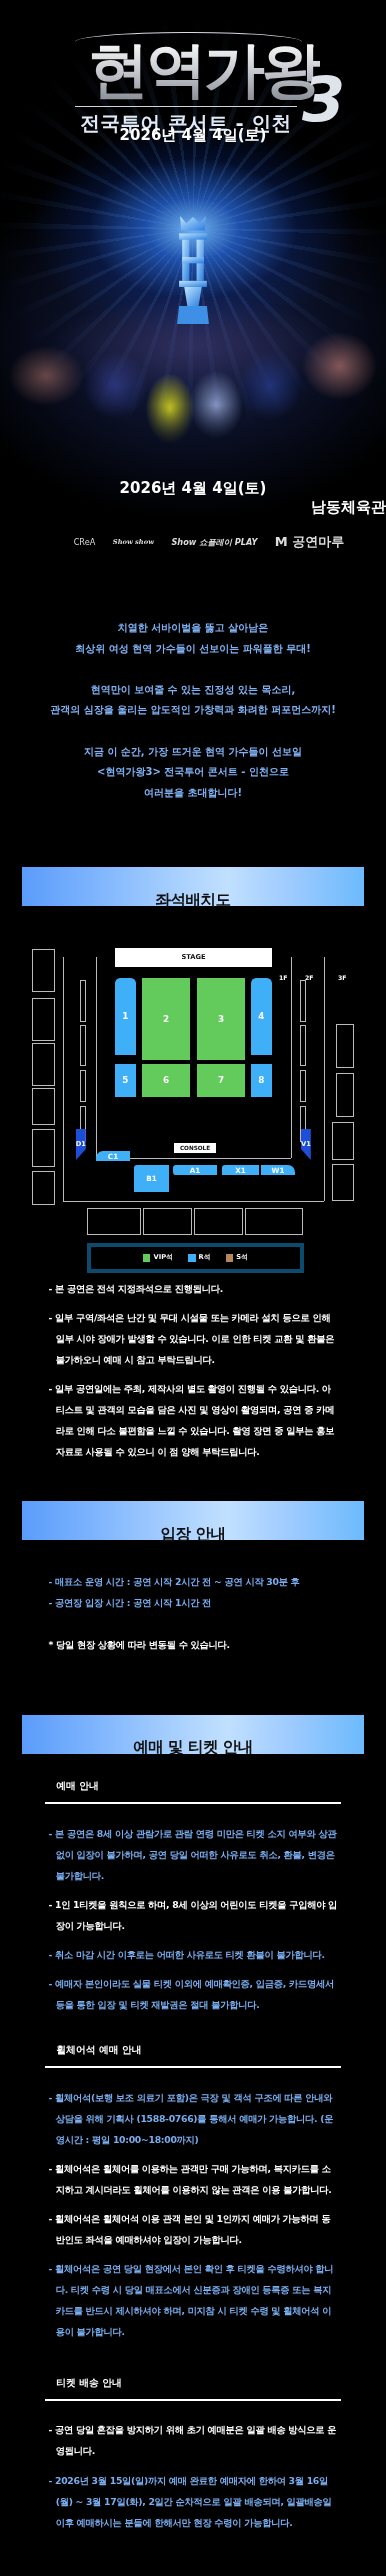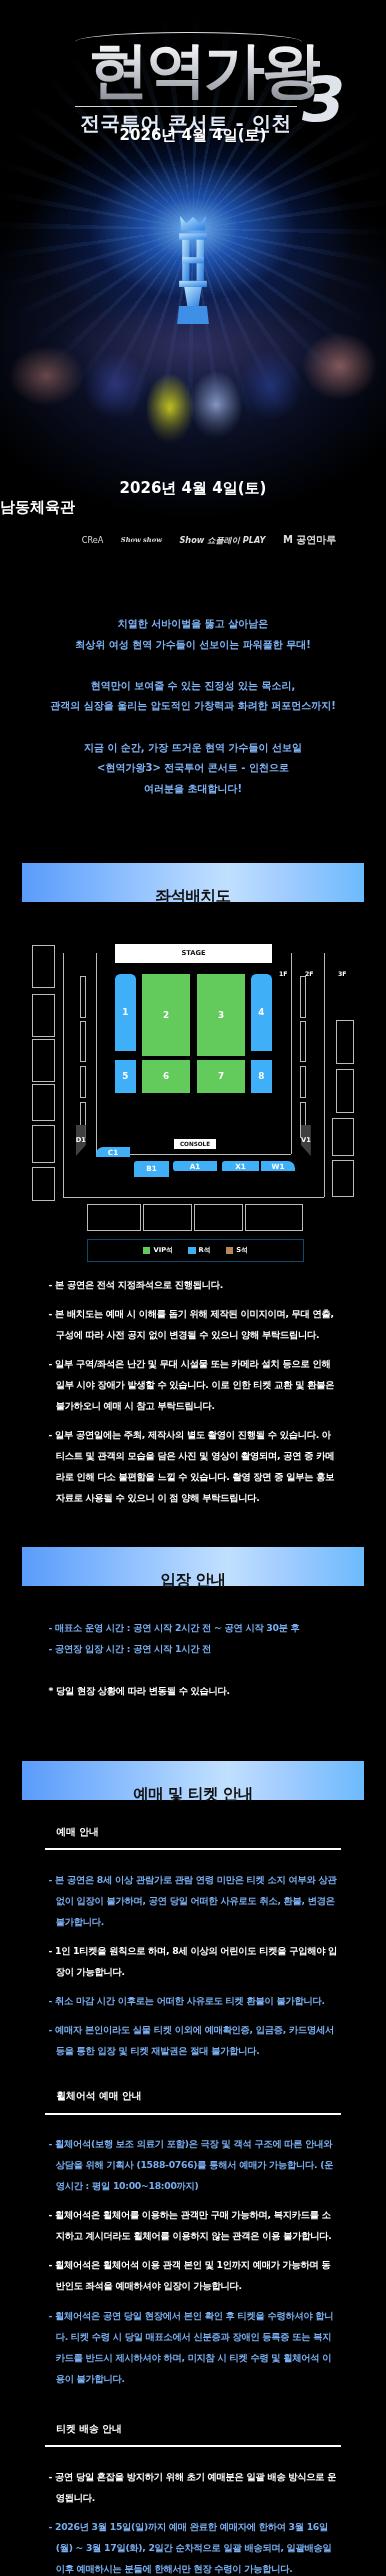--- a/index.html
+++ b/index.html
@@ -31,49 +31,49 @@
   .trophy { position: absolute; left: 175px; top: 216px; width: 36px; height: 108px; }
   .logo-wrap { position: absolute; left: 75px; top: 28px; width: 268px; text-align: center; }
   .logo-arc { position: absolute; left: 0; top: 4.1px; width: 227px; height: 10.3px; border-top: 1.5px solid #d8dde6; border-radius: 50% 50% 0 0 / 100% 100% 0 0; }
   .logo-main { position: relative; top: 11.3px; left: -5.2px; font-family: "DejaVu Sans", sans-serif; font-weight: bold; font-size: 61px; letter-spacing: -3.1px;
     color: #e6e8ec; background: linear-gradient(to bottom, #ffffff 0%, #c9ccd2 50%, #8b8f97 100%); -webkit-background-clip: text; background-clip: text; -webkit-text-fill-color: transparent;
     text-shadow: none; line-height: 1; display: inline-block; }
   .logo-three { position: absolute; left: 227px; top: 41px; font-size: 62px; font-weight: bold; font-style: italic; color: #dfe3ea; line-height: 1; }
   .logo-rule { position: absolute; left: 0; top: 78px; width: 222px; height: 1px; background: #cfd5de; }
   .logo-sub { position: absolute; left: 0; top: 82px; width: 222px; text-align: center; font-weight: bold; font-size: 19.6px; color: #dfe9f7; letter-spacing: 0.5px; }
   .hero-date { position: absolute; top: 482px; width: 386px; text-align: center; font-weight: bold; font-size: 15px; color: #fff; }
-  .hero-venue { position: absolute; top: 502px; width: 386px; text-align: left; font-weight: bold; font-size: 15px; color: #fff; }
+  .hero-venue { position: absolute; top: 502px; width: 386px; text-align: right; font-weight: bold; font-size: 15px; color: #fff; }
   .sponsors { position: absolute; top: 536px; left: 0; width: 386px; display: flex; justify-content: center; gap: 17.5px; align-items: center; padding-left: 32px; }
   .sponsor { font-size: 7.2px; color: #ddd; }
   .sponsor.crea { font-family: "DejaVu Sans", sans-serif; letter-spacing: 0px; font-size: 8.2px; }
   .sponsor.road { font-family: "DejaVu Serif", serif; font-style: italic; font-weight: bold; font-size: 6.7px; line-height: 0.9; text-align: center; }
   .sponsor.show { font-weight: bold; font-size: 8.2px; font-style: italic; }
-  .sponsor.maru { font-weight: bold; font-size: 10px; }
+  .sponsor.maru { font-weight: bold; font-size: 13px; }
 
   
   .intro { padding-top: 67px; text-align: center; color: #7fb3f5; font-weight: bold; font-size: 10px; line-height: 20.6px; }
   .intro p { margin-bottom: 20.6px; }
   .intro p:last-child { margin-bottom: 5px; }
 
   
   .sec-header { margin: 0 auto; width: 342px; height: 39px; display: flex; align-items: center; justify-content: center;
     background: linear-gradient(to right, #5a9cfb 0%, #7fb5fd 22%, #a8d0ff 45%, #c1e0ff 60%, #9fcbff 78%, #6cbafc 100%); }
   .sec-header span { color: #111; font-weight: bold; font-size: 15.5px; letter-spacing: -0.5px; margin-top: 27px; }
 
   
   .seat-wrap { position: relative; height: 242px; margin-top: 20.6px; }
   .stage { position: absolute; left: 115px; top: 20.6px; width: 157px; height: 19px; background: #fff; color: #111; font-weight: bold; font-size: 6.7px; display: flex; align-items: center; justify-content: center; }
   .floor-label { position: absolute; top: 47px; font-weight: bold; font-size: 6.2px; color: #fff; }
   .blk { position: absolute; display: flex; align-items: center; justify-content: center; font-weight: bold; font-size: 8.8px; color: #fff; }
   .blk.vip { background: #62cb5c; }
   .blk.r { background: #3fb0f7; }
-  .blk.s { background: #404040; color: #fff; font-size: 6.7px; }
+  .blk.s { background: #1d4ed8; color: #fff; font-size: 6.7px; }
   .outline { position: absolute; border: 0.5px solid #bbb; }
   .console { position: absolute; left: 174px; top: 164px; width: 42px; height: 10.3px; background: #fff; color: #111; font-weight: bold; font-size: 5.7px; display: flex; align-items: center; justify-content: center; }
-  .legend { position: absolute; left: 87px; top: 290px; width: 217px; height: 23px; border: 1px solid #0c4a6e; display: flex; justify-content: center; align-items: center; gap: 15.5px; font-size: 6.7px; font-weight: bold; }
+  .legend { position: absolute; left: 87px; top: 290px; width: 217px; height: 30px; border: 4px solid #0c4a6e; display: flex; justify-content: center; align-items: center; gap: 15.5px; font-size: 6.7px; font-weight: bold; }
   .legend-item { display: flex; align-items: center; gap: 3.1px; }
   .sw { width: 7.2px; height: 7.2px; display: inline-block; }
 
   
   .notes { width: 289px; margin: 0 auto; font-size: 9.3px; line-height: 21px; font-weight: bold; letter-spacing: -0.3px; }
   .note { padding-left: 7.2px; text-indent: -7.2px; margin-bottom: 8.2px; }
   .note.white { color: #fff; }
   .note.blue { color: #78aef0; }
 
   .sub-title { width: 296px; margin: 0 auto; padding-left: 11.3px; font-size: 9.8px; font-weight: bold; color: #fff; padding-bottom: 9.3px; border-bottom: 2.1px solid #fff; margin-bottom: 18.5px; }
@@ -188,21 +188,21 @@
     <div class="blk vip" style="left:197px; top:51px;  width:48px;  height:82px;">3</div>
     <div class="blk r" style="left:251px; top:51px;  width:20.6px;  height:77px; border-radius:5.2px 5.2px 0 0;">4</div>
     <div class="blk r" style="left:115px; top:137px; width:20.6px;  height:33px;">5</div>
     <div class="blk vip" style="left:142px; top:137px; width:48px;  height:33px;">6</div>
     <div class="blk vip" style="left:197px; top:137px; width:48px;  height:33px;">7</div>
     <div class="blk r" style="left:251px; top:137px; width:20.6px;  height:33px;">8</div>
 
     <div class="console" style="top:216px;">CONSOLE</div>
 
     <div class="blk r" style="left:96px; top:224px; width:34px; height:10.3px; font-size:7.2px; border-radius:7.2px 0 0 0;">C1</div>
-    <div class="blk r" style="left:134px; top:238px; width:35px; height:16px; font-size:7.2px; border-radius:3.1px 0 0 0;">B1</div>
+    <div class="blk r" style="left:134px; top:238px; width:35px; height:27px; font-size:7.2px; border-radius:3.1px 0 0 0;">B1</div>
     <div class="blk r" style="left:173px; top:238px; width:44px; height:10.3px; font-size:7.2px; border-radius:3.1px 0 0 3.1px;">A1</div>
     <div class="blk r" style="left:222px; top:238px; width:37px; height:10.3px; font-size:7.2px; border-radius:3.1px 0 0 0;">X1</div>
     <div class="blk r" style="left:261px; top:238px; width:34px; height:10.3px; font-size:7.2px; border-radius:0 7.2px 0 0;">W1</div>
     <div class="blk s" style="left:76px; top:202px; width:9.8px; height:31px; clip-path: polygon(0 0,100% 0,100% 65%,0 100%);">D1</div>
     <div class="blk s" style="left:301px; top:202px; width:9.8px; height:31px; clip-path: polygon(0 0,100% 0,100% 100%,0 65%);">V1</div>
 
     <div class="outline" style="left:87px; top:281px; width:54px; height:27px;"></div>
     <div class="outline" style="left:143px; top:281px; width:49px; height:27px;"></div>
     <div class="outline" style="left:194px; top:281px; width:49px; height:27px;"></div>
     <div class="outline" style="left:245px; top:281px; width:58px; height:27px;"></div>
@@ -219,21 +219,20 @@
       <div class="legend-item">
           <span class="sw" style="background:#b6865c"></span>
           <span>S석</span>
         </div>
     </div>
   </section>
 
   <div style="height:20.6px"></div>
   <section class="notes">
     <p class="note white">- 본 공연은 전석 지정좌석으로 진행됩니다.</p>
-    <p class="note white">- 본 배치도는 예매 시 이해를 돕기 위해 제작된 이미지이며, 무대 연출, 구성에 따라 사전 공지 없이 변경될 수 있으니 양해 부탁드립니다.</p>
     <p class="note white">- 일부 구역/좌석은 난간 및 무대 시설물 또는 카메라 설치 등으로 인해 일부 시야 장애가 발생할 수 있습니다. 이로 인한 티켓 교환 및 환불은 불가하오니 예매 시 참고 부탁드립니다.</p>
     <p class="note white">- 일부 공연일에는 주최, 제작사의 별도 촬영이 진행될 수 있습니다. 아티스트 및 관객의 모습을 담은 사진 및 영상이 촬영되며, 공연 중 카메라로 인해 다소 불편함을 느낄 수 있습니다. 촬영 장면 중 일부는 홍보자료로 사용될 수 있으니 이 점 양해 부탁드립니다.</p>
   </section>
 
   <div style="height:31px"></div>
   <div class="sec-header">
       <span>입장 안내</span>
     </div>
   <div style="height:31px"></div>
   <section class="notes">

